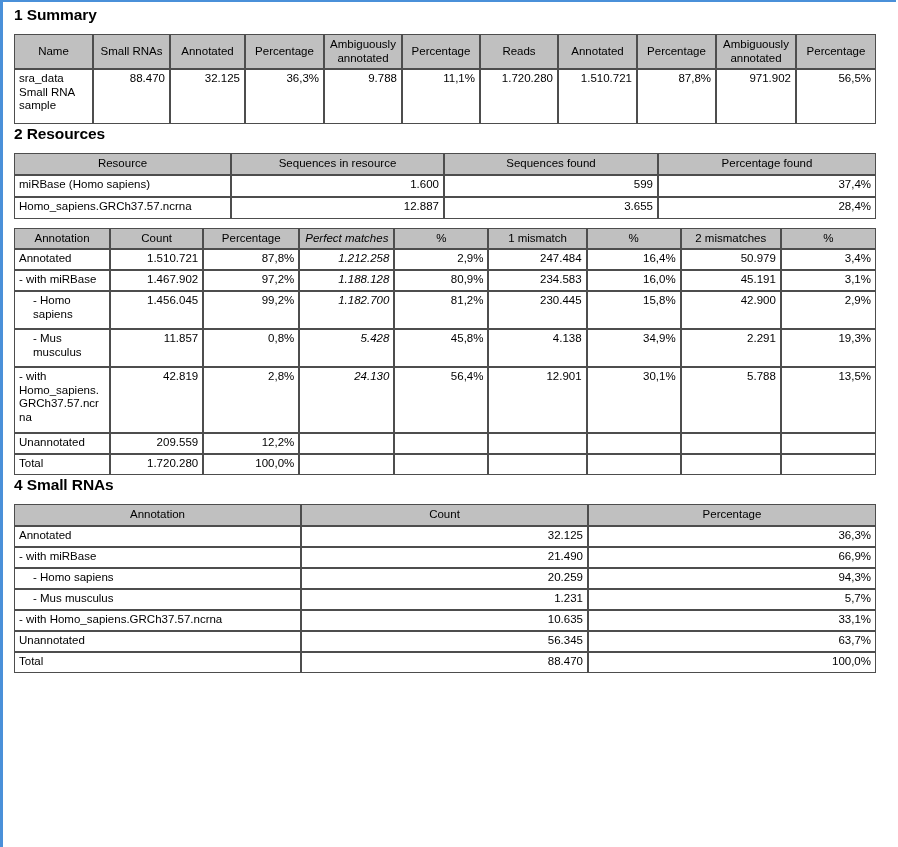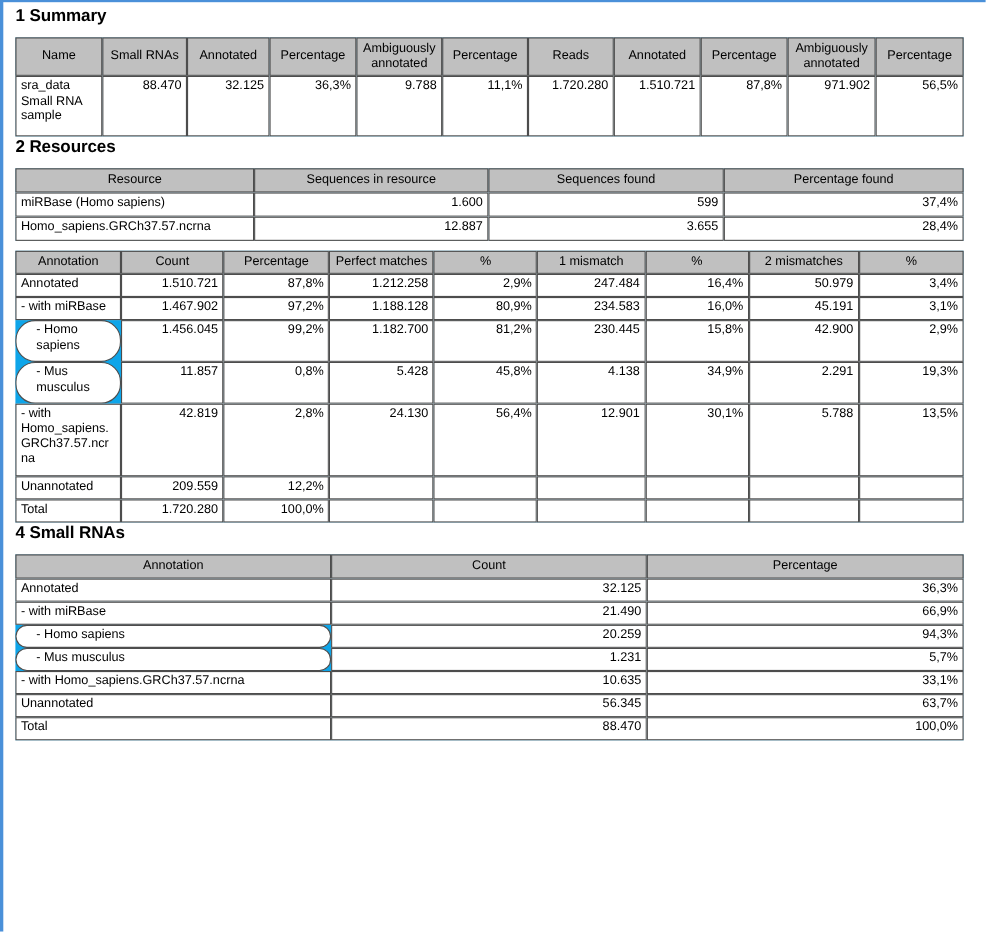--- a/index.html
+++ b/index.html
@@ -38,21 +38,21 @@
   }
   .heading-1 { margin-top: 2px; }
   .heading-2 { margin-top: 24px; }
   .heading-3 { margin-top: 24px; }
   .heading-4 { margin-top: 25px; }
 
   table.rpt {
     border-collapse: separate;
     border-spacing: 0;
     font-size: 11.5px;
-    background: #0ea5e9;
+    background: #000000;
     table-layout: fixed;
     margin-top: 9px;
   }
   table.rpt td, table.rpt th {
     border: 1px solid #4d4d4d;
     padding: 2px 4px 2px 4px;
     vertical-align: top;
     font-weight: normal;
     line-height: 13.5px;
     background: #ffffff;
@@ -60,21 +60,21 @@
     word-wrap: break-word;
   }
   table.rpt th {
     background: #c0c0c0;
     text-align: center;
     vertical-align: middle;
     padding: 3px 3px;
   }
   td.num { text-align: right; }
   td.txt { text-align: left; }
-  .indent2 { padding-left: 18px !important; border-radius: 18px; }
+  .indent2 { padding-left: 18px !important; }
 
   
   #tbl-summary { width: 862px; }
   #tbl-summary th:nth-child(1), #tbl-summary td:nth-child(1) { width: 79px; }
   #tbl-summary th:nth-child(2), #tbl-summary td:nth-child(2) { width: 77px; }
   #tbl-summary th:nth-child(3), #tbl-summary td:nth-child(3) { width: 75px; }
   #tbl-summary th:nth-child(4), #tbl-summary td:nth-child(4) { width: 79px; }
   #tbl-summary th:nth-child(5), #tbl-summary td:nth-child(5) { width: 78px; }
   #tbl-summary th:nth-child(6), #tbl-summary td:nth-child(6) { width: 78px; }
   #tbl-summary th:nth-child(7), #tbl-summary td:nth-child(7) { width: 78px; }
@@ -90,21 +90,21 @@
   #tbl-resources th:nth-child(2), #tbl-resources td:nth-child(2) { width: 213px; }
   #tbl-resources th:nth-child(3), #tbl-resources td:nth-child(3) { width: 214px; }
   #tbl-resources th:nth-child(4), #tbl-resources td:nth-child(4) { width: 218px; }
   #tbl-resources tbody td { height: 22px; }
 
   
   #tbl-reads { width: 862px; }
   #tbl-reads th:nth-child(1), #tbl-reads td:nth-child(1) { width: 95px; }
   #tbl-reads th:nth-child(2), #tbl-reads td:nth-child(2) { width: 92px; }
   #tbl-reads th:nth-child(3), #tbl-reads td:nth-child(3) { width: 95px; }
-  #tbl-reads th:nth-child(4), #tbl-reads td:nth-child(4) { width: 94px; }
+  #tbl-reads th:nth-child(4), #tbl-reads td:nth-child(4) { width: 94px; font-style: italic; }
   #tbl-reads th:nth-child(5), #tbl-reads td:nth-child(5) { width: 93px; }
   #tbl-reads th:nth-child(6), #tbl-reads td:nth-child(6) { width: 97px; }
   #tbl-reads th:nth-child(7), #tbl-reads td:nth-child(7) { width: 93px; }
   #tbl-reads th:nth-child(8), #tbl-reads td:nth-child(8) { width: 99px; }
   #tbl-reads th:nth-child(9), #tbl-reads td:nth-child(9) { width: 94px; }
 
   
   #tbl-smallrnas { width: 862px; }
   #tbl-smallrnas th:nth-child(1), #tbl-smallrnas td:nth-child(1) { width: 287px; }
   #tbl-smallrnas th:nth-child(2), #tbl-smallrnas td:nth-child(2) { width: 287px; }

